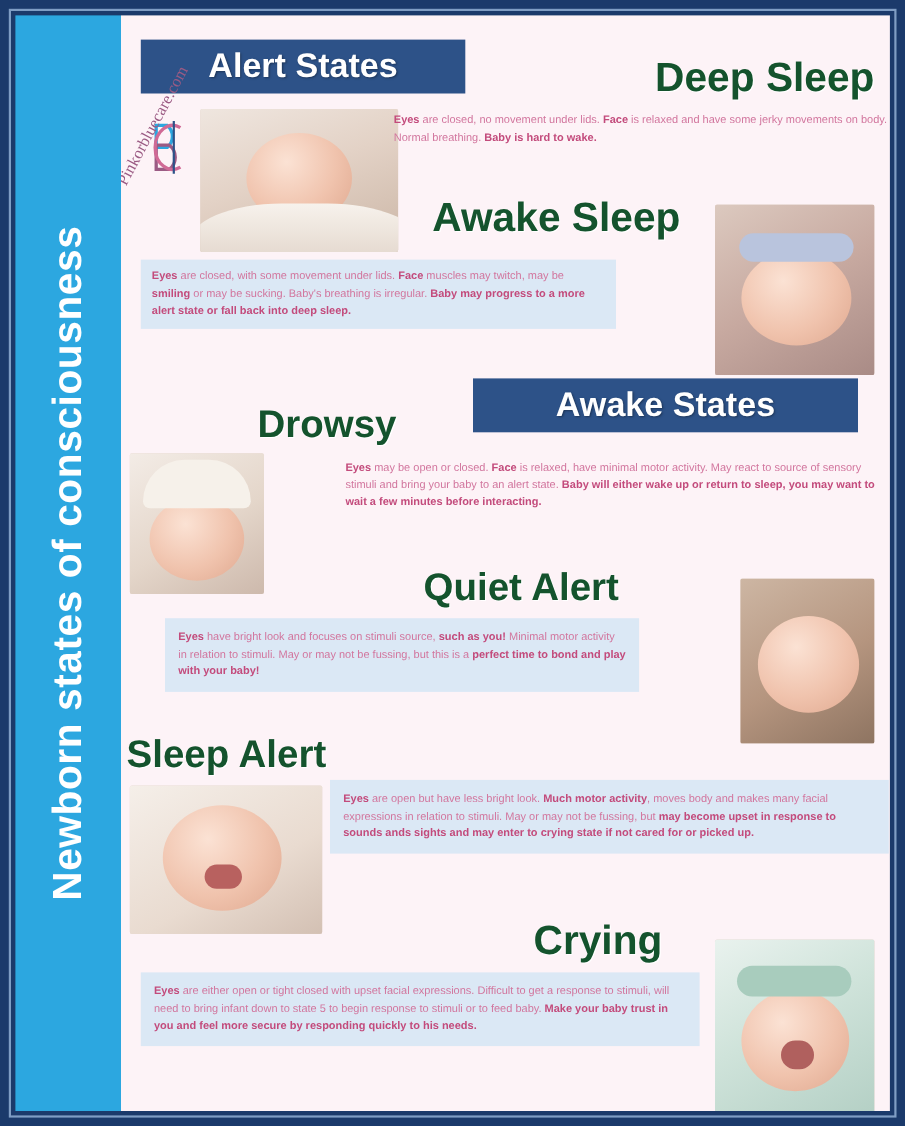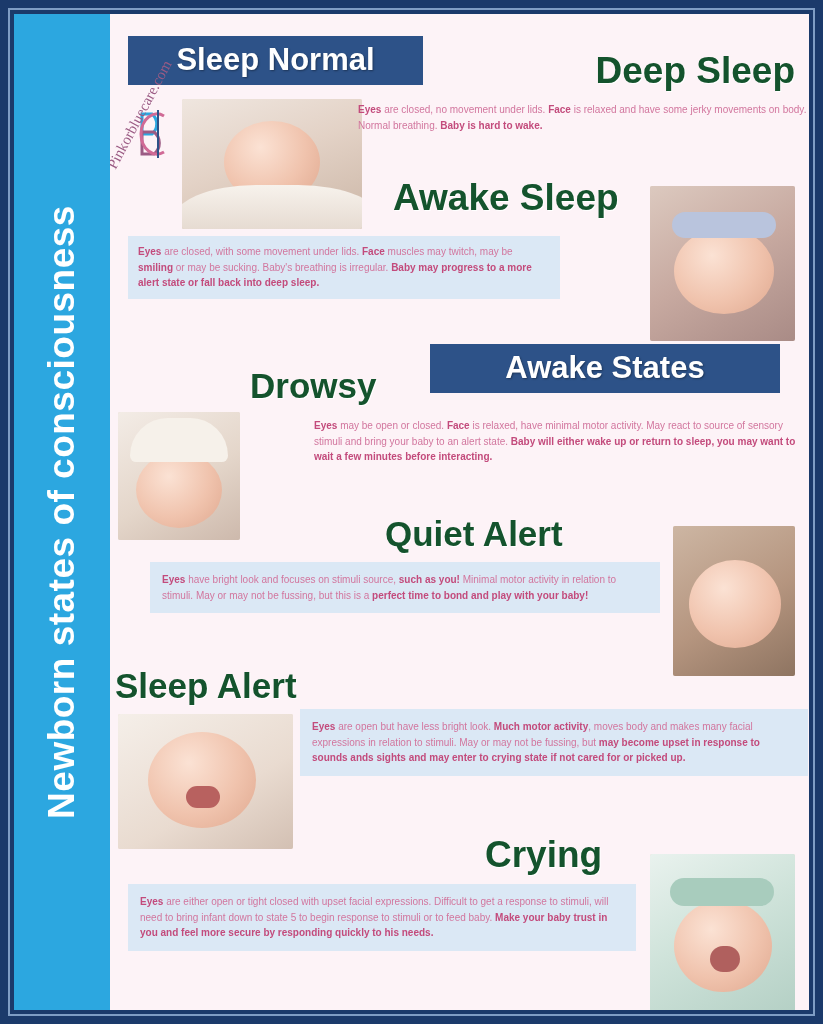--- a/index.html
+++ b/index.html
@@ -80,21 +80,21 @@
     color: #14532d;
     font-weight: bold;
     font-size: 35px;
     letter-spacing: 0px;
     text-shadow: 1px 1px 0 #ffffff;
     font-family: "Liberation Sans", sans-serif;
     white-space: nowrap;
   }
   #t-deep   { right: 14px; top: 36px; font-size: 37px; }
   #t-slight { left: 283px; top: 163px; font-size: 37px; }
-  #t-drowsy { left: 140px; top: 352px; }
+  #t-drowsy { left: 124px; top: 352px; }
   #t-quiet  { left: 275px; top: 500px; }
   #t-active { left: 5px;   top: 652px; }
   #t-crying { left: 375px; top: 820px; font-size: 37px; }
 
   
   .para {
     position: absolute;
     color: #d2769e;
     font-size: 10px;
     line-height: 1.55;
@@ -102,21 +102,21 @@
     font-family: "Liberation Sans", sans-serif;
   }
   .para b { color: #c34b7c; }
   .para.shaded {
     background: #dbe8f5;
   }
 
   #p-deep   { left: 248px; top: 88px;  width: 450px; }
   #p-slight { left: 18px;  top: 222px; width: 432px; background: #dbe8f5; padding: 8px 10px; box-sizing: border-box; }
   #p-drowsy { left: 198px; top: 400px; width: 500px; padding: 4px 6px; box-sizing: border-box; }
-  #p-quiet  { left: 40px;  top: 548px; width: 510px; background: #dbe8f5; padding: 10px 12px; box-sizing: border-box; }
+  #p-quiet  { left: 40px;  top: 548px; width: 431px; background: #dbe8f5; padding: 10px 12px; box-sizing: border-box; }
   #p-active { left: 190px; top: 695px; width: 508px; background: #dbe8f5; padding: 10px 12px; box-sizing: border-box; }
   #p-crying { left: 18px;  top: 870px; width: 508px; background: #dbe8f5; padding: 10px 12px; box-sizing: border-box; }
 
   
   .photo {
     position: absolute;
     border-radius: 2px;
     overflow: hidden;
     background: #e6d7cf;
   }
@@ -172,21 +172,21 @@
 
 <div class="poster">
   <div class="frame-inner"></div>
 
   <div class="left-band">
     <div class="vtitle">Newborn states of consciousness</div>
   </div>
 
   <div class="content">
 
-    <div class="ribbon" id="ribbon-sleep">Sleep Normal</div>
+    <div class="ribbon" id="ribbon-sleep">Alert States</div>
 
     <div class="logo">
       <svg width="66" height="66" viewBox="0 0 66 66">
         <path d="M14 14 h10 a13 13 0 0 1 0 20 h-10 z" fill="none" stroke="#2ca7e0" stroke-width="3"></path>
         <path d="M14 32 h12 a14 14 0 0 1 0 22 h-12 z" fill="none" stroke="#9b5b84" stroke-width="3"></path>
         <path d="M36 16 a16 20 0 1 0 0 36" fill="none" stroke="#d06a96" stroke-width="3"></path>
         <line x1="30" y1="10" x2="30" y2="58" stroke="#2d5288" stroke-width="2"></line>
       </svg>
     </div>
     <div class="site-url">Pinkorbluecare.com</div>

